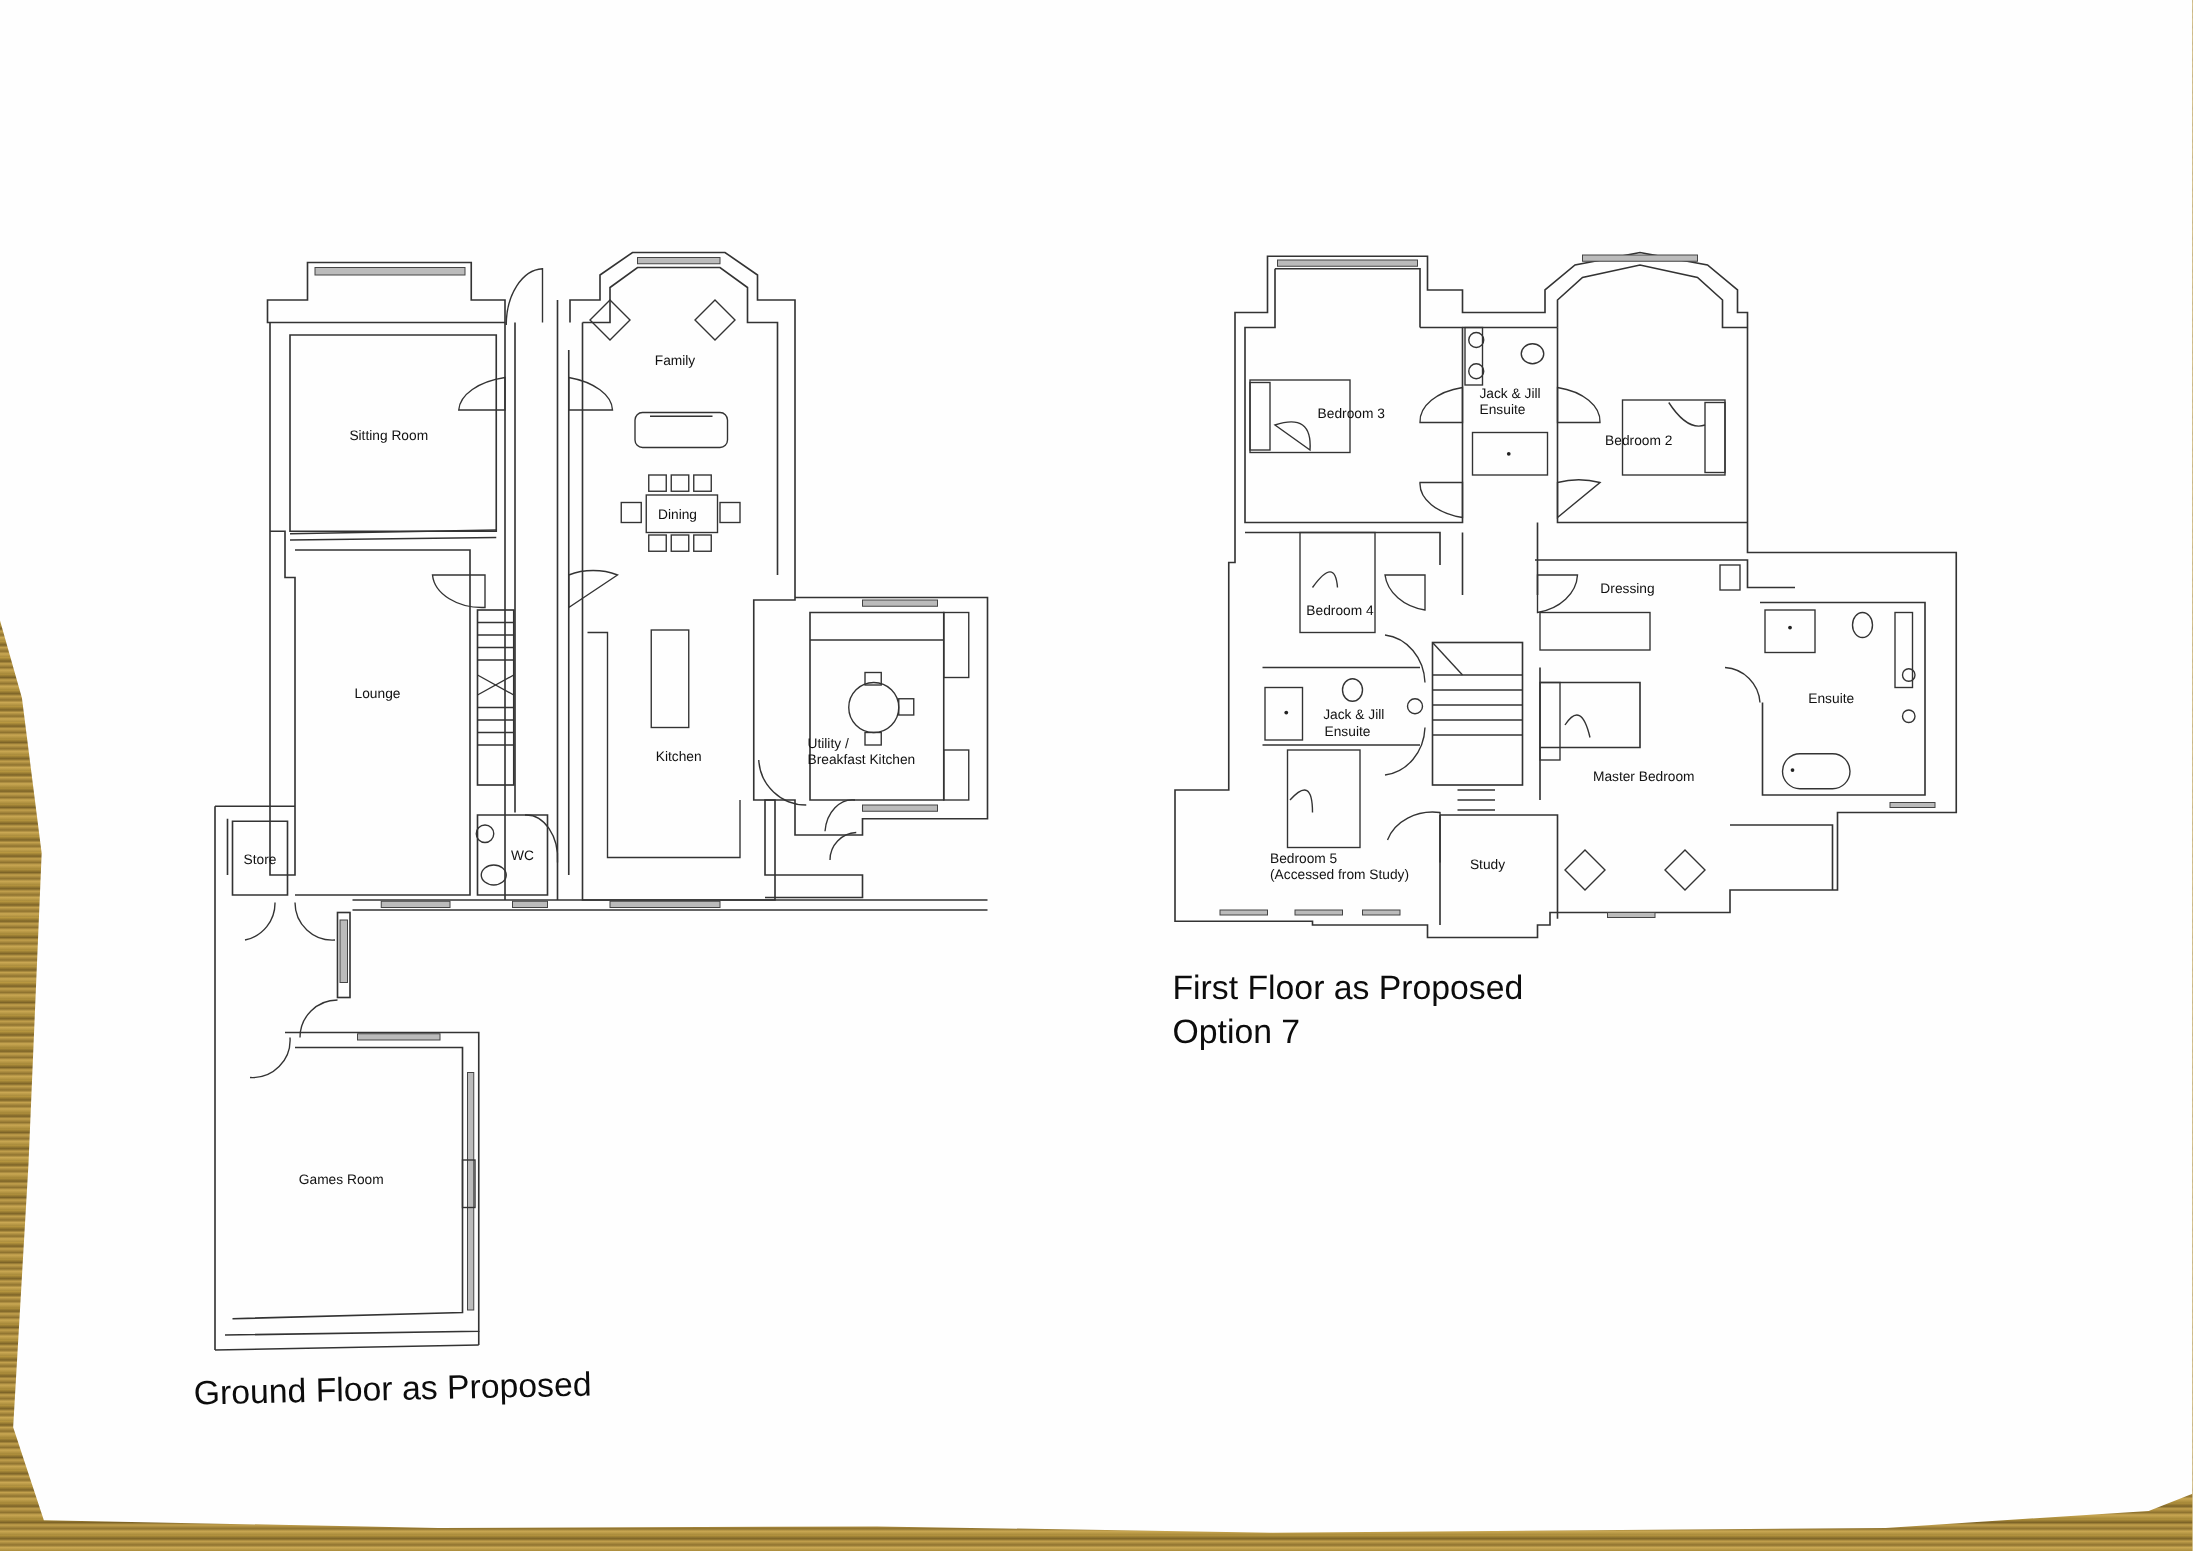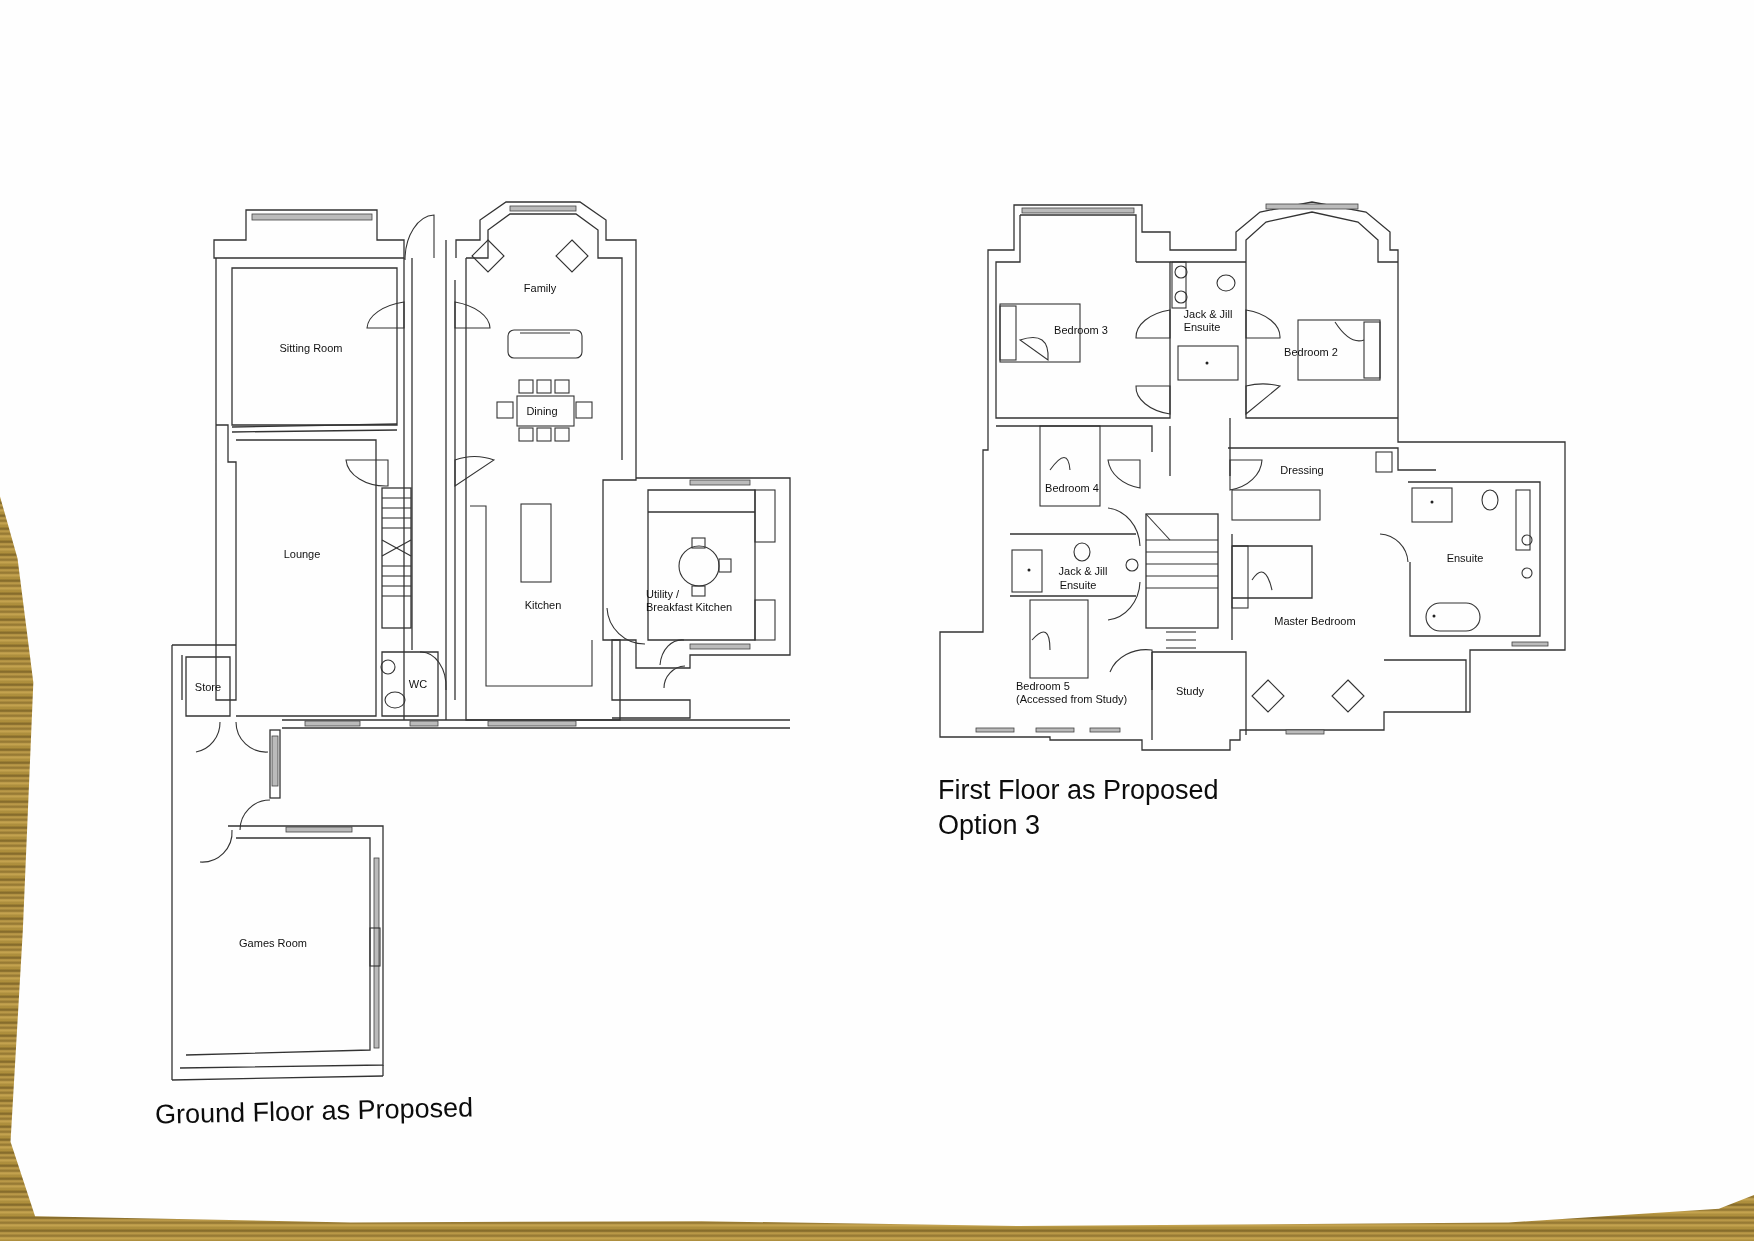--- a/index.html
+++ b/index.html
@@ -227,13 +227,13 @@
     <text class="lbl" x="1078" y="589" font-size="11" text-anchor="middle">Ensuite</text>
     <text class="lbl" x="1315" y="625" font-size="11" text-anchor="middle">Master Bedroom</text>
     <text class="lbl" x="1016" y="690" font-size="11">Bedroom 5</text>
     <text class="lbl" x="1016" y="703" font-size="11">(Accessed from Study)</text>
     <text class="lbl" x="1190" y="695" font-size="11" text-anchor="middle">Study</text>
   </g>
 </svg>
 
 <div class="title" style="left:155px; top:1094px; transform:rotate(-1.3deg); font-size:27px;">Ground Floor as Proposed</div>
 <div class="title" style="left:938px; top:773px;text-align:right;">First Floor as Proposed</div>
-<div class="title" style="left:938px; top:808px;">Option 3</div>
+<div class="title" style="left:938px; top:808px;">Option 7</div>
 
 </body></html>

